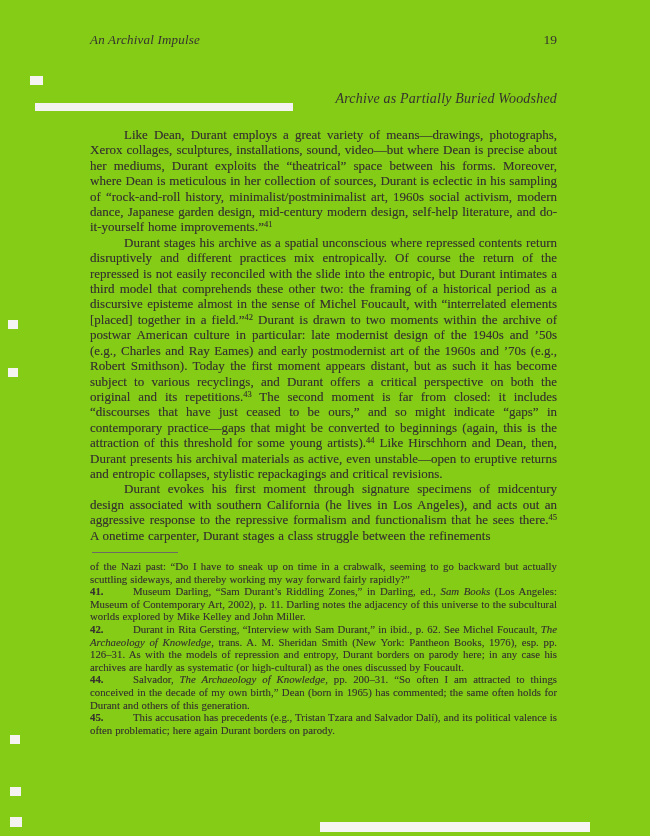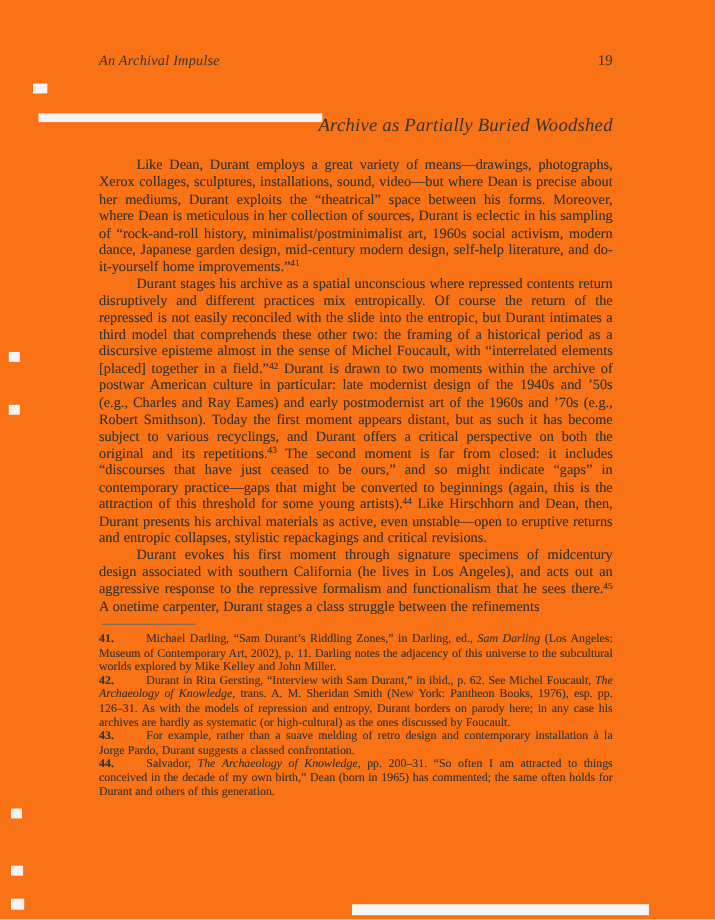--- a/index.html
+++ b/index.html
@@ -1,38 +1,38 @@
 <!DOCTYPE html>
 <html><head>
 <meta charset="utf-8">
 <style>
   html,body{margin:0;padding:0;background:#e8e8e8;}
   .page{
     position:relative;
     width:650px;height:836px;
     margin:0 auto;
-    background:#f97316;
+    background:#84cc16;
     overflow:hidden;
     font-family:"Liberation Serif","DejaVu Serif",serif;
     color:#36332f;
     box-sizing:border-box;
-    padding:48px 93px 0 90px;
+    padding:33px 93px 0 90px;
   }
   .content{width:467px;}
   .hdr{
     display:flex;justify-content:space-between;align-items:baseline;
     font-size:13px;line-height:14px;
   }
   .hdr .title{font-style:italic;letter-spacing:0.2px;}
   .hdr .pageno{font-size:13.5px;}
   .section-heading{
     margin-top:44px;
     text-align:right;
     font-style:italic;
-    font-size:17px;line-height:15px;
+    font-size:14px;line-height:15px;
     letter-spacing:0.2px;
   }
   .body-text{margin-top:21px;}
   .para{
     margin:0;
     text-indent:34px;
     text-align:justify;
     font-size:13px;
     line-height:15.4px;
     word-spacing:0.5px;
@@ -86,20 +86,21 @@
 
     <div class="body-text">
         <p class="para"><span>Like Dean, Durant employs a great variety of means—drawings, photographs, Xerox collages, sculptures, installations, sound, video—but where Dean is precise about her mediums, Durant exploits the “theatrical” space between his forms. Moreover, where Dean is meticulous in her collection of sources, Durant is eclectic in his sampling of “rock-and-roll history, minimalist/postminimalist art, 1960s social activism, modern dance, Japanese garden design, mid-century modern design, self-help literature, and do-it-yourself home improvements.”</span><span class="sup">41</span></p>
         <p class="para"><span>Durant stages his archive as a spatial unconscious where repressed contents return disruptively and different practices mix entropically. Of course the return of the repressed is not easily reconciled with the slide into the entropic, but Durant intimates a third model that comprehends these other two: the framing of a historical period as a discursive episteme almost in the sense of Michel Foucault, with “interrelated elements [placed] together in a field.”</span><span class="sup">42</span><span> Durant is drawn to two moments within the archive of postwar American culture in particular: late modernist design of the 1940s and ’50s (e.g., Charles and Ray Eames) and early postmodernist art of the 1960s and ’70s (e.g., Robert Smithson). Today the first moment appears distant, but as such it has become subject to various recyclings, and Durant offers a critical perspective on both the original and its repetitions.</span><span class="sup">43</span><span> The second moment is far from closed: it includes “discourses that have just ceased to be ours,” and so might indicate “gaps” in contemporary practice—gaps that might be converted to beginnings (again, this is the attraction of this threshold for some young artists).</span><span class="sup">44</span><span> Like Hirschhorn and Dean, then, Durant presents his archival materials as active, even unstable—open to eruptive returns and entropic collapses, stylistic repackagings and critical revisions.</span></p>
         <p class="para"><span>Durant evokes his first moment through signature specimens of midcentury design associated with southern California (he lives in Los Angeles), and acts out an aggressive response to the repressive formalism and functionalism that he sees there.</span><span class="sup">45</span><span> A onetime carpenter, Durant stages a class struggle between the refinements</span></p>
       </div>
 
     <div class="fn-rule"></div>
 
     <div class="footnotes">
-        <p class="fn"><span class="fn-num">41.</span><span>Michael Darling, “Sam Durant’s Riddling Zones,” in Darling, ed., </span><span class="it">Sam Darling</span><span> (Los Angeles: Museum of Contemporary Art, 2002), p. 11. Darling notes the adjacency of this universe to the subcultural worlds explored by Mike Kelley and John Miller.</span></p>
+        <p class="fn"><span>of the Nazi past: “Do I have to sneak up on time in a crabwalk, seeming to go backward but actually scuttling sideways, and thereby working my way forward fairly rapidly?”</span></p>
+        <p class="fn"><span class="fn-num">41.</span><span>Museum Darling, “Sam Durant’s Riddling Zones,” in Darling, ed., </span><span class="it">Sam Books</span><span> (Los Angeles: Museum of Contemporary Art, 2002), p. 11. Darling notes the adjacency of this universe to the subcultural worlds explored by Mike Kelley and John Miller.</span></p>
         <p class="fn"><span class="fn-num">42.</span><span>Durant in Rita Gersting, “Interview with Sam Durant,” in ibid., p. 62. See Michel Foucault, </span><span class="it">The Archaeology of Knowledge</span><span>, trans. A. M. Sheridan Smith (New York: Pantheon Books, 1976), esp. pp. 126–31. As with the models of repression and entropy, Durant borders on parody here; in any case his archives are hardly as systematic (or high-cultural) as the ones discussed by Foucault.</span></p>
-        <p class="fn"><span class="fn-num">43.</span><span>For example, rather than a suave melding of retro design and contemporary installation à la Jorge Pardo, Durant suggests a classed confrontation.</span></p>
         <p class="fn"><span class="fn-num">44.</span><span>Salvador, </span><span class="it">The Archaeology of Knowledge</span><span>, pp. 200–31. “So often I am attracted to things conceived in the decade of my own birth,” Dean (born in 1965) has commented; the same often holds for Durant and others of this generation.</span></p>
+        <p class="fn"><span class="fn-num">45.</span><span>This accusation has precedents (e.g., Tristan Tzara and Salvador Dalí), and its political valence is often problematic; here again Durant borders on parody.</span></p>
       </div>
 
   </div>
 </div>
 
 </body></html>

